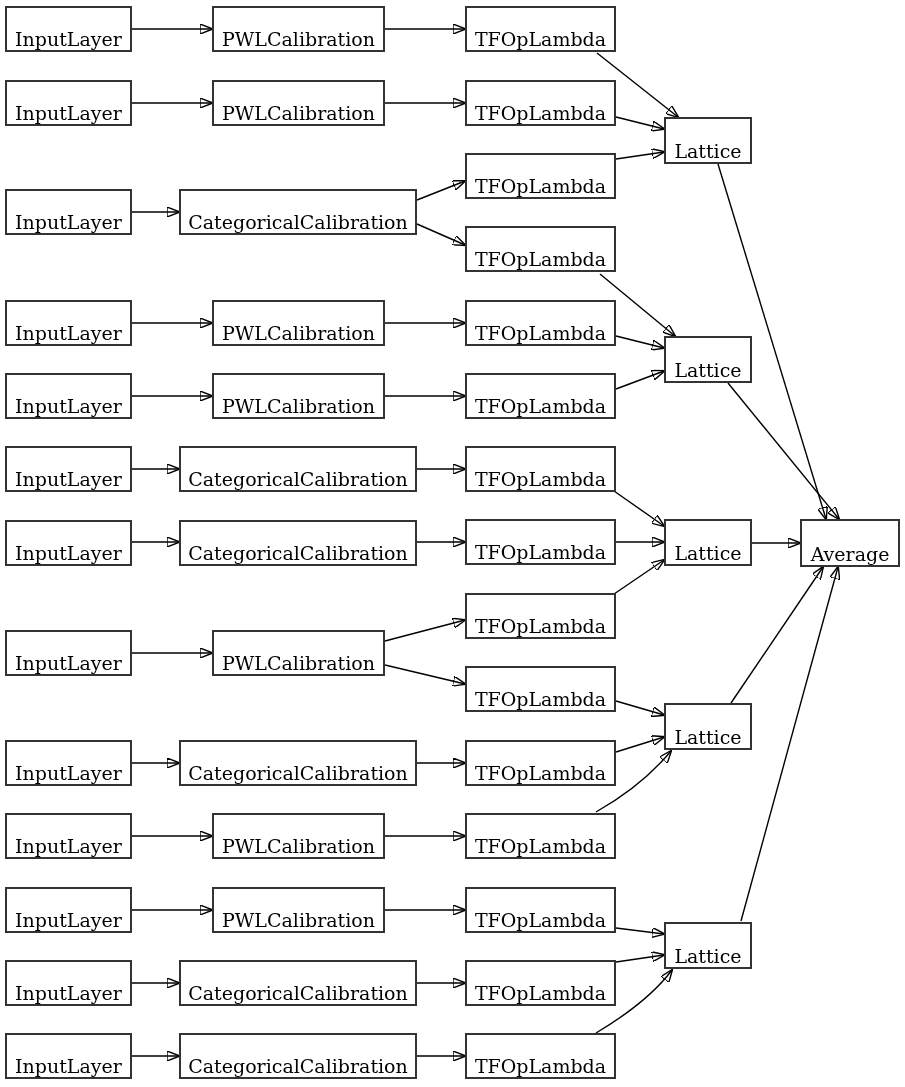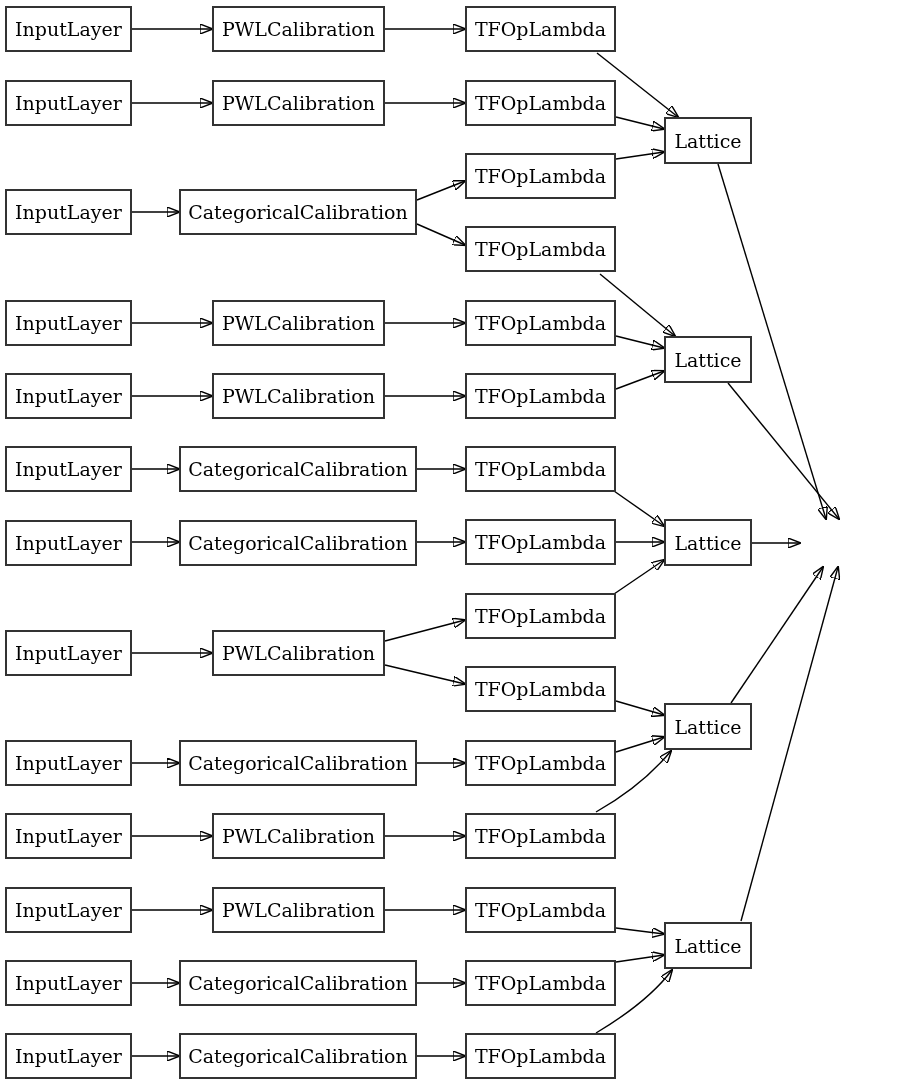--- a/index.html
+++ b/index.html
@@ -4,21 +4,21 @@
 <style>
   html,body{margin:0;padding:0;background:#ffffff;}
   #diagram{position:relative;width:905px;height:1087px;background:#ffffff;overflow:hidden;}
   #edge-layer{position:absolute;left:0;top:0;width:905px;height:1087px;}
   #edge-layer path{stroke:#000000;stroke-width:1.4;fill:none;}
   .node{
     position:absolute;
     box-sizing:border-box;
     background:#ffffff;
     border:2px solid #333333;
-    display:flex;align-items:center;justify-content:center;
+    display:flex;align-items:flex-end;justify-content:center;
     font-family:"DejaVu Serif", "Liberation Serif", serif;
     font-size:19px;color:#000000;white-space:nowrap;
   }
 </style>
 </head>
 <body>
 
 <div id="diagram" style="width: 905px; height: 1087px; background: rgb(255, 255, 255);">
   <svg id="edge-layer" xmlns="http://www.w3.org/2000/svg" viewBox="0 0 905 1087">
     <defs>
@@ -206,13 +206,16 @@
     </div>
     <div class="node" style="left: 664px; top: 519px; width: 88px; height: 47px; border-color: rgb(51, 51, 51); background: rgb(255, 255, 255);">
       <span>Lattice</span>
     </div>
     <div class="node" style="left: 664px; top: 703px; width: 88px; height: 47px; border-color: rgb(51, 51, 51); background: rgb(255, 255, 255);">
       <span>Lattice</span>
     </div>
     <div class="node" style="left: 664px; top: 922px; width: 88px; height: 47px; border-color: rgb(51, 51, 51); background: rgb(255, 255, 255);">
       <span>Lattice</span>
     </div>
+    <div class="node" style="left: 800px; top: 519px; width: 100px; height: 48px; border-color: rgb(51, 51, 51); background: rgb(255, 255, 255);">
+      <span>Average</span>
+    </div>
   </div>
 
 </body></html>

